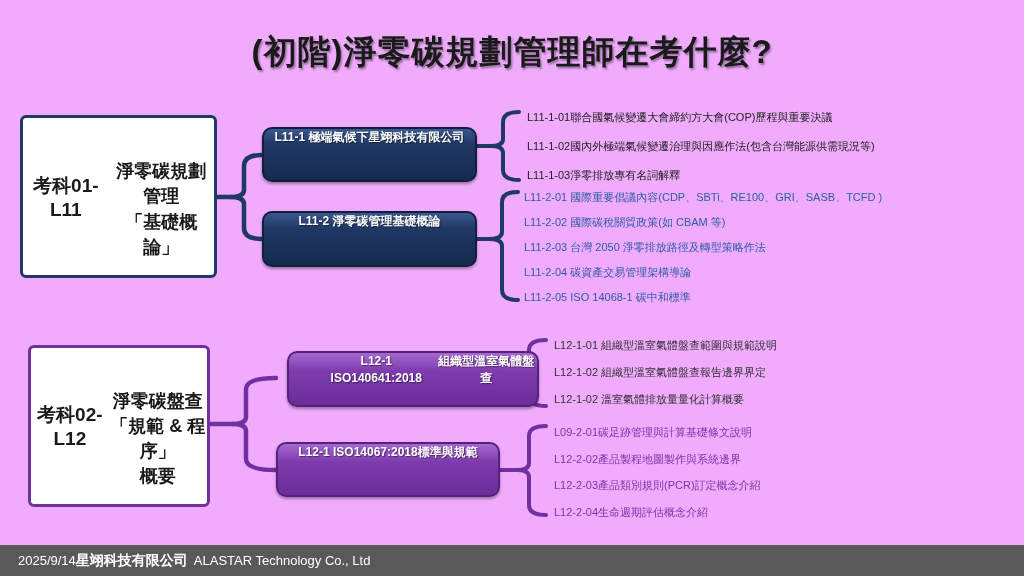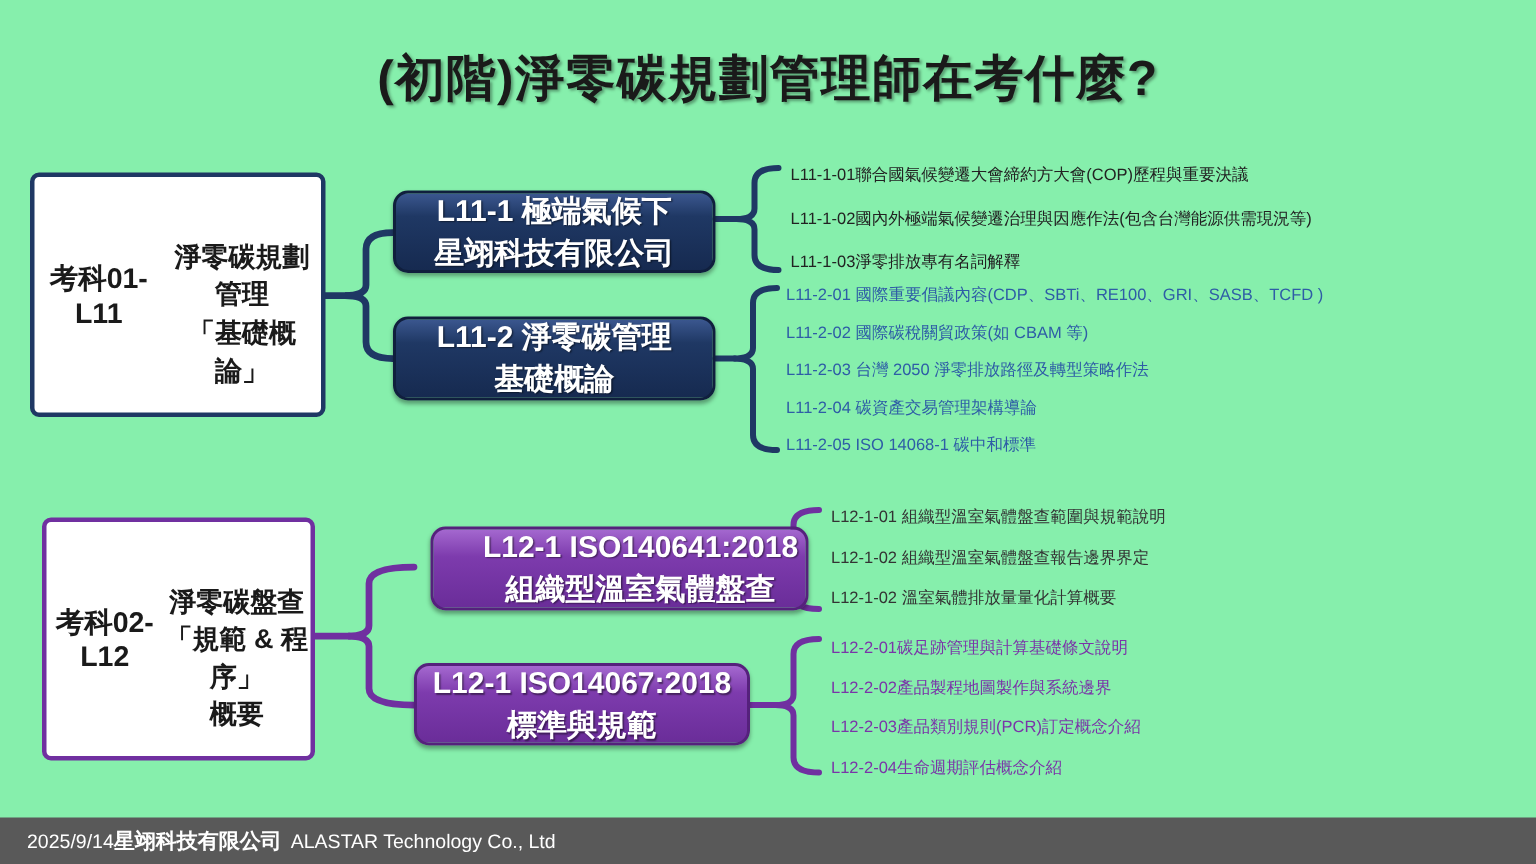--- a/index.html
+++ b/index.html
@@ -1,17 +1,17 @@
 <!DOCTYPE html>
 <html><head>
 <meta charset="utf-8">
 <style>
   html,body{margin:0;padding:0;background:#fff;}
   .slide{
-    position:relative;width:1024px;height:576px;overflow:hidden;background:#86efac;
+    position:relative;width:1024px;height:576px;overflow:hidden;background:#f0abfc;
     font-family:"Liberation Sans","DejaVu Sans",sans-serif;
   }
   .title{
     position:absolute;left:0;top:30px;width:1024px;text-align:center;
     font-size:33px;font-weight:700;color:#1a1a1a;letter-spacing:1px;
     text-shadow:1.5px 1.5px 2px rgba(0,0,0,0.35);
   }
   svg.connectors{position:absolute;left:0;top:0;}
   
   .exam-card{
@@ -19,22 +19,22 @@
     display:flex;flex-direction:row;align-items:center;justify-content:flex-end;
     text-align:center;color:#1a1a1a;
   }
   .exam-card .code{font-size:19px;font-weight:700;}
   .exam-card .name{font-size:18px;font-weight:700;line-height:1.4;margin-top:26px;}
   #exam1-card{left:20px;top:115px;width:191px;height:157px;border:3px solid #1f3864;}
   #exam2-card{left:28px;top:345px;width:176px;height:156px;border:3px solid #7030a0;}
   
   .pill{
     position:absolute;border-radius:10px;color:#ffffff;text-align:center;
-    display:flex;flex-direction:column;justify-content:center;
-    font-size:20px;font-weight:700;line-height:1.4;
+    display:flex;flex-direction:row;justify-content:center;
+    font-size:12px;font-weight:700;line-height:1.4;
     text-shadow:1px 1px 1px rgba(0,0,0,0.45);
     box-shadow:0 2px 3px rgba(0,0,0,0.35);
   }
   .pill.navy{
     background:linear-gradient(180deg,#3b578f 0%,#1f3864 30%,#162a50 100%);
     border:2px solid #101f3d;
   }
   .pill.purple{
     background:linear-gradient(180deg,#a468cf 0%,#7d3bad 35%,#6a2d99 100%);
     border:2px solid #55217c;
@@ -144,21 +144,21 @@
     <span class="t">L11-2-03 台灣 2050 淨零排放路徑及轉型策略作法</span>
     <span class="t">L11-2-04 碳資產交易管理架構導論</span>
     <span class="t">L11-2-05  ISO 14068-1 碳中和標準</span>
   </div>
   <div class="topics" id="topics-l12-1">
     <span class="t">L12-1-01 組織型溫室氣體盤查範圍與規範說明</span>
     <span class="t">L12-1-02 組織型溫室氣體盤查報告邊界界定</span>
     <span class="t">L12-1-02 溫室氣體排放量量化計算概要</span>
   </div>
   <div class="topics" id="topics-l12-2">
-    <span class="t">L12-2-01碳足跡管理與計算基礎條文說明</span>
+    <span class="t">L09-2-01碳足跡管理與計算基礎條文說明</span>
     <span class="t">L12-2-02產品製程地圖製作與系統邊界</span>
     <span class="t">L12-2-03產品類別規則(PCR)訂定概念介紹</span>
     <span class="t">L12-2-04生命週期評估概念介紹</span>
   </div>
 
   <div class="footer">
     <div class="inner">
       <span class="date">2025/9/14</span><span class="zh">星翊科技有限公司</span><span class="en">ALASTAR Technology Co., Ltd</span>
     </div>
   </div>

